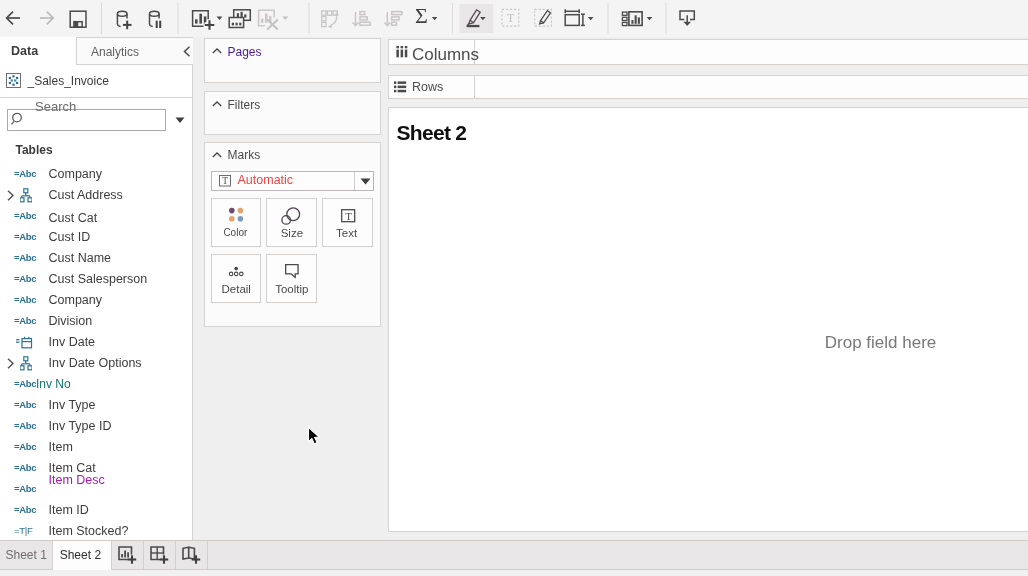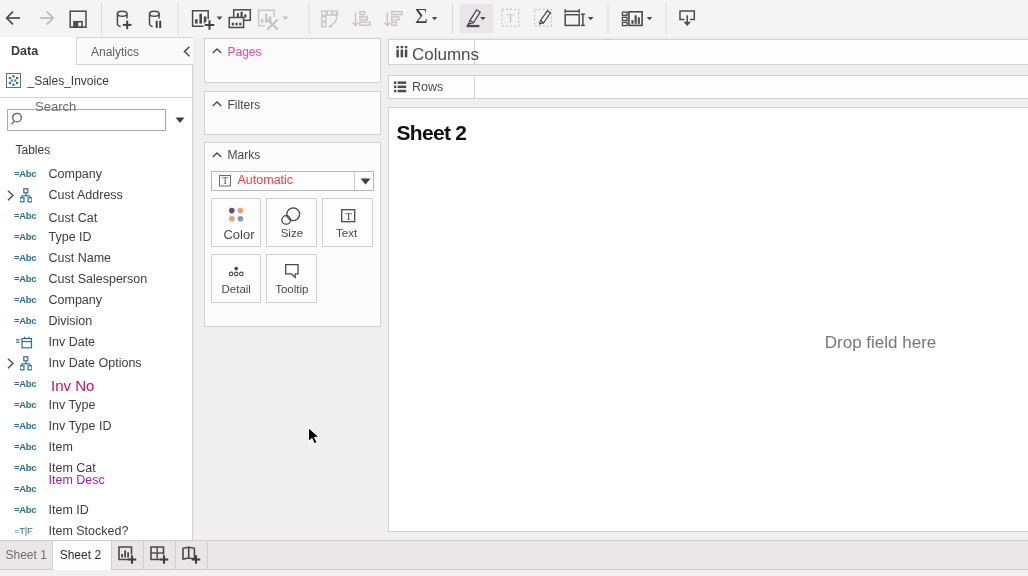--- a/index.html
+++ b/index.html
@@ -201,42 +201,42 @@
 
 <div class="a" style="left:7px;top:108.5px;width:159px;height:22px;border:1px solid #a9a7a7;box-sizing:border-box;background:#fff"></div>
 <svg class="a" style="left:11px;top:112px" width="14" height="14" fill="none">
   <circle cx="6" cy="5.6" r="4.3" stroke="#5f5f5f" stroke-width="1.3"></circle>
   <line x1="2.9" y1="9.3" x2="0.6" y2="12.3" stroke="#5f5f5f" stroke-width="1.3"></line>
 </svg>
 <div class="a txt" style="left:35px;top:99px;font-size:13px;color:#6b6b6b">Search</div>
 <svg class="a" style="left:175px;top:116.5px" width="10" height="7">
     <polygon points="0.5,0.5 9.5,0.5 5,6" fill="#3f3f3f"></polygon>
   </svg>
-<div class="a txt" style="left:15.5px;top:143px;font-size:12px;font-weight:400;color:#3b3b3b">Tables</div>
+<div class="a txt" style="left:15.5px;top:143px;font-size:12px;font-weight:700;color:#3b3b3b">Tables</div>
 
 <div class="a txt" style="left:48.5px;top:167.3px;font-size:12.5px;color:#3d3d3d">Company</div>
 <div class="a txt" style="left:14px;top:168.0px;font-size:9.5px;font-weight:700;letter-spacing:-0.3px;color:#2d7191">=Abc</div>
 <div class="a txt" style="left:48.5px;top:188.3px;font-size:12.5px;color:#3d3d3d">Cust Address</div>
 <svg class="a" style="left:6.5px;top:190.0px" width="8" height="11" fill="none">
     <polyline points="1,0.8 6,5.5 1,10.2" stroke="#555" stroke-width="1.5"></polyline>
   </svg>
 <svg class="a" style="left:19.5px;top:188.0px" width="12" height="15" fill="none">
 <g stroke="#2d7191" stroke-width="1.2">
       <rect x="3.8" y="0.8" width="4" height="4"></rect>
 <line x1="5.8" y1="4.8" x2="5.8" y2="7.8"></line>
       <line x1="1.8" y1="7.8" x2="9.8" y2="7.8"></line>
 <line x1="1.8" y1="7.8" x2="1.8" y2="9.8"></line>
       <line x1="9.8" y1="7.8" x2="9.8" y2="9.8"></line>
 <rect x="0" y="9.8" width="4" height="4"></rect>
       <rect x="8" y="9.8" width="4" height="4"></rect>
     </g>
   </svg>
 <div class="a txt" style="left:48.5px;top:211px;font-size:12.5px;color:#3d3d3d">Cust Cat</div>
 <div class="a txt" style="left:14px;top:210.0px;font-size:9.5px;font-weight:700;letter-spacing:-0.3px;color:#2d7191">=Abc</div>
-<div class="a txt" style="left:48.5px;top:230.3px;font-size:12.5px;color:#3d3d3d">Type ID</div>
+<div class="a txt" style="left:48.5px;top:230.3px;font-size:12.5px;color:#3d3d3d">Cust ID</div>
 <div class="a txt" style="left:14px;top:231.0px;font-size:9.5px;font-weight:700;letter-spacing:-0.3px;color:#2d7191">=Abc</div>
 <div class="a txt" style="left:48.5px;top:251.3px;font-size:12.5px;color:#3d3d3d">Cust Name</div>
 <div class="a txt" style="left:14px;top:252.0px;font-size:9.5px;font-weight:700;letter-spacing:-0.3px;color:#2d7191">=Abc</div>
 <div class="a txt" style="left:48.5px;top:272.3px;font-size:12.5px;color:#3d3d3d">Cust Salesperson</div>
 <div class="a txt" style="left:14px;top:273.0px;font-size:9.5px;font-weight:700;letter-spacing:-0.3px;color:#2d7191">=Abc</div>
 <div class="a txt" style="left:48.5px;top:293.3px;font-size:12.5px;color:#3d3d3d">Company</div>
 <div class="a txt" style="left:14px;top:294.0px;font-size:9.5px;font-weight:700;letter-spacing:-0.3px;color:#2d7191">=Abc</div>
 <div class="a txt" style="left:48.5px;top:314.3px;font-size:12.5px;color:#3d3d3d">Division</div>
 <div class="a txt" style="left:14px;top:315.0px;font-size:9.5px;font-weight:700;letter-spacing:-0.3px;color:#2d7191">=Abc</div>
 <div class="a txt" style="left:48.5px;top:335.3px;font-size:12.5px;color:#3d3d3d">Inv Date</div>
@@ -258,42 +258,42 @@
 <g stroke="#2d7191" stroke-width="1.2">
       <rect x="3.8" y="0.8" width="4" height="4"></rect>
 <line x1="5.8" y1="4.8" x2="5.8" y2="7.8"></line>
       <line x1="1.8" y1="7.8" x2="9.8" y2="7.8"></line>
 <line x1="1.8" y1="7.8" x2="1.8" y2="9.8"></line>
       <line x1="9.8" y1="7.8" x2="9.8" y2="9.8"></line>
 <rect x="0" y="9.8" width="4" height="4"></rect>
       <rect x="8" y="9.8" width="4" height="4"></rect>
     </g>
   </svg>
-<div class="a txt" style="left:51px;top:377.3px;font-size:15px;color:#be185d">Inv No</div>
+<div class="a txt" style="left:36px;top:377.3px;font-size:12px;color:#0f766e">Inv No</div>
 <div class="a txt" style="left:14px;top:378.0px;font-size:9.5px;font-weight:700;letter-spacing:-0.3px;color:#2d7191">=Abc</div>
 <div class="a txt" style="left:48.5px;top:398.3px;font-size:12.5px;color:#3d3d3d">Inv Type</div>
 <div class="a txt" style="left:14px;top:399.0px;font-size:9.5px;font-weight:700;letter-spacing:-0.3px;color:#2d7191">=Abc</div>
 <div class="a txt" style="left:48.5px;top:419.3px;font-size:12.5px;color:#3d3d3d">Inv Type ID</div>
 <div class="a txt" style="left:14px;top:420.0px;font-size:9.5px;font-weight:700;letter-spacing:-0.3px;color:#2d7191">=Abc</div>
 <div class="a txt" style="left:48.5px;top:440.3px;font-size:12.5px;color:#3d3d3d">Item</div>
 <div class="a txt" style="left:14px;top:441.0px;font-size:9.5px;font-weight:700;letter-spacing:-0.3px;color:#2d7191">=Abc</div>
 <div class="a txt" style="left:48.5px;top:461.3px;font-size:12.5px;color:#3d3d3d">Item Cat</div>
 <div class="a txt" style="left:14px;top:462.0px;font-size:9.5px;font-weight:700;letter-spacing:-0.3px;color:#2d7191">=Abc</div>
 <div class="a txt" style="left:48.5px;top:473px;font-size:12.5px;color:#a21caf">Item Desc</div>
 <div class="a txt" style="left:14px;top:483.0px;font-size:9.5px;font-weight:700;letter-spacing:-0.3px;color:#2d7191">=Abc</div>
 <div class="a txt" style="left:48.5px;top:503.3px;font-size:12.5px;color:#3d3d3d">Item ID</div>
 <div class="a txt" style="left:14px;top:504.0px;font-size:9.5px;font-weight:700;letter-spacing:-0.3px;color:#2d7191">=Abc</div>
 <div class="a txt" style="left:48.5px;top:524.3px;font-size:12.5px;color:#3d3d3d">Item Stocked?</div>
 <div class="a txt" style="left:14px;top:525.0px;font-size:9.5px;font-weight:400;letter-spacing:-0.3px;color:#2d7191">=T|F</div>
 
 <div class="a" style="left:204px;top:38px;width:177px;height:45px;background:#fcfbfb;border:1px solid #d5d2d2;box-sizing:border-box"></div>
 <svg class="a" style="left:212px;top:48px" width="10" height="6" fill="none">
     <polyline points="0.8,5 5,1 9.2,5" stroke="#4b4b4b" stroke-width="1.4"></polyline>
   </svg>
-<div class="a txt" style="left:227.5px;top:44.5px;font-size:12px;color:#ec4899">Pages</div>
+<div class="a txt" style="left:227.5px;top:44.5px;font-size:12px;color:#4c1d95">Pages</div>
 <div class="a" style="left:204px;top:91px;width:177px;height:44px;background:#fcfbfb;border:1px solid #d5d2d2;box-sizing:border-box"></div>
 <svg class="a" style="left:212px;top:101px" width="10" height="6" fill="none">
     <polyline points="0.8,5 5,1 9.2,5" stroke="#4b4b4b" stroke-width="1.4"></polyline>
   </svg>
 <div class="a txt" style="left:227.5px;top:97.5px;font-size:12px;color:#4a4a4a">Filters</div>
 <div class="a" style="left:204px;top:141.5px;width:177px;height:185px;background:#fcfbfb;border:1px solid #d5d2d2;box-sizing:border-box"></div>
 <svg class="a" style="left:212px;top:152px" width="10" height="6" fill="none">
     <polyline points="0.8,5 5,1 9.2,5" stroke="#4b4b4b" stroke-width="1.4"></polyline>
   </svg>
 <div class="a txt" style="left:227.5px;top:148px;font-size:12px;color:#4a4a4a">Marks</div>
@@ -313,21 +313,21 @@
 <div class="a" style="left:266px;top:197.5px;width:50.5px;height:49.5px;background:#fdfdfd;border:1px solid #d2cfcf;box-sizing:border-box"></div>
 <div class="a" style="left:321.5px;top:197.5px;width:51.5px;height:49.5px;background:#fdfdfd;border:1px solid #d2cfcf;box-sizing:border-box"></div>
 <div class="a" style="left:210.5px;top:253.5px;width:50.5px;height:49.5px;background:#fdfdfd;border:1px solid #d2cfcf;box-sizing:border-box"></div>
 <div class="a" style="left:266px;top:253.5px;width:50.5px;height:49.5px;background:#fdfdfd;border:1px solid #d2cfcf;box-sizing:border-box"></div>
 <svg class="a" style="left:228px;top:206px" width="17" height="17">
   <circle cx="3.8" cy="4.6" r="2.8" fill="#6a4c72"></circle>
   <circle cx="12.4" cy="4.6" r="2.8" fill="#e2a368"></circle>
   <circle cx="3.8" cy="12.8" r="2.8" fill="#e2a368"></circle>
   <circle cx="12.4" cy="12.8" r="2.8" fill="#7b9cbd"></circle>
 </svg>
-<div class="a txt" style="left:223.4px;top:226.6px;font-size:13px;color:#4a4a4a">Color</div>
+<div class="a txt" style="left:223.4px;top:226.6px;font-size:10px;color:#4a4a4a">Color</div>
 <svg class="a" style="left:280px;top:206px" width="22" height="20" fill="none">
   <circle cx="13.2" cy="8.3" r="6.4" stroke="#4f4450" stroke-width="1.3"></circle>
   <circle cx="6.2" cy="13.9" r="4.3" stroke="#4f4450" stroke-width="1.3"></circle>
 </svg>
 <div class="a txt" style="left:280.7px;top:226.6px;font-size:11.5px;color:#4a4a4a">Size</div>
 <svg class="a" style="left:341px;top:208.5px" width="15" height="14" fill="none">
   <rect x="0.7" y="0.7" width="13" height="12" stroke="#4b4b4b" stroke-width="1.3"></rect>
   <text x="4.2" y="10.7" font-family="Liberation Serif, serif" font-size="11" fill="#4b4b4b">T</text>
 </svg>
 <div class="a txt" style="left:336px;top:226.6px;font-size:11.5px;color:#4a4a4a">Text</div>

